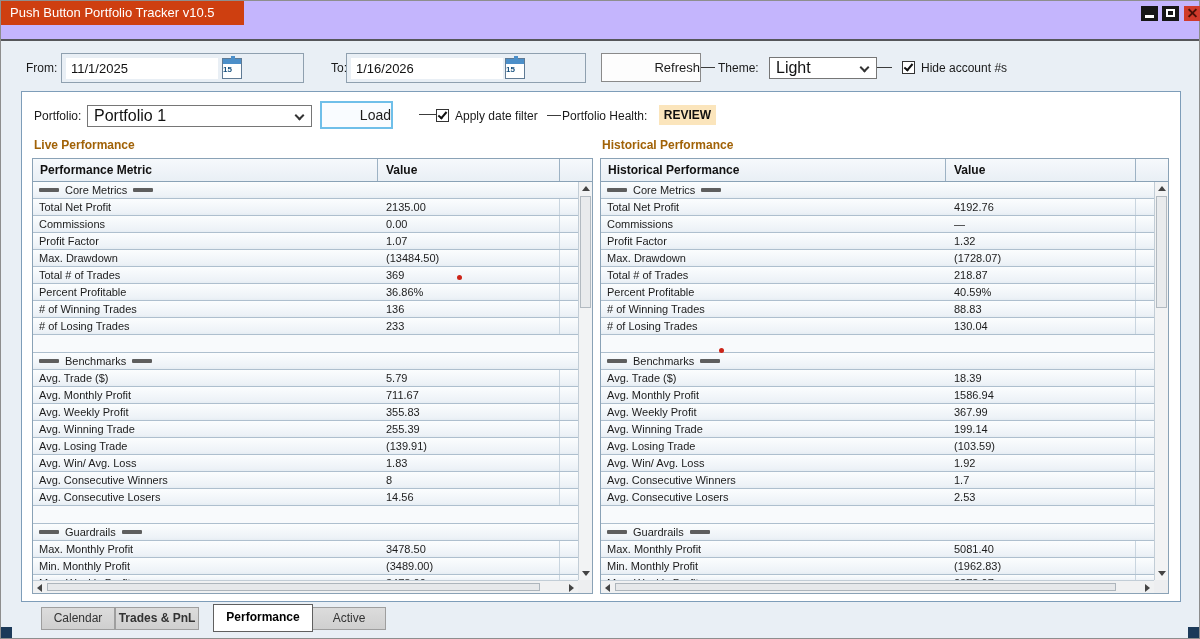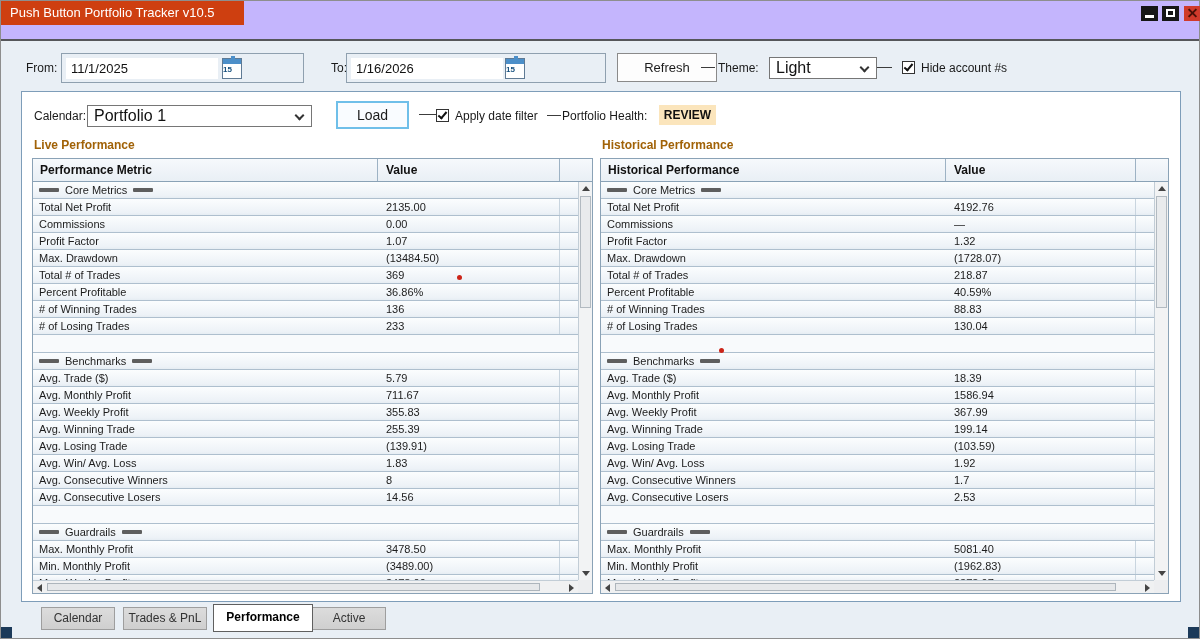--- a/index.html
+++ b/index.html
@@ -19,21 +19,21 @@
   .close-glyph.b { transform:rotate(-45deg); }
 
   
   .lbl { position:absolute; font-size:12px; color:#1A1A1A; white-space:nowrap; }
   .datebox { position:absolute; top:52px; height:30px; border:1px solid #8FA0AF; background:#E9EFF5; }
   .datebox input { position:absolute; left:4px; top:4px; width:152px; height:21px; border:0; background:#FFF; font-family:"Liberation Sans",sans-serif; font-size:13px; color:#111; padding:0 5px; outline:none; }
   .cal { position:absolute; top:4px; width:20px; height:21px; border:1px solid #5F7A94; background:#FFF; }
   .cal .bar { position:absolute; left:0; top:0; right:0; height:5px; background:#4C8FC9; }
   .cal .nub { position:absolute; left:8px; top:-3px; width:4px; height:3px; background:#4C8FC9; }
   .cal .day { position:absolute; left:0; right:0; top:6px; text-align:left; font-size:8px; font-weight:bold; color:#17517F; }
-  .btn { position:absolute; background:#FDFDFD; border:1px solid #8A8A8A; font-size:13px; color:#1C1C1C; text-align:center; cursor:default;margin-left:16px; }
+  .btn { position:absolute; background:#FDFDFD; border:1px solid #8A8A8A; font-size:13px; color:#1C1C1C; text-align:right; cursor:default; }
   .select { position:absolute; background:#FFF; border:1px solid #767676; font-size:16px; color:#111; line-height:20px; padding-left:6px; white-space:nowrap; }
   .chev { position:absolute; right:8px; top:6px; width:7px; height:7px; border-left:2px solid #333; border-bottom:2px solid #333; transform:rotate(-45deg); }
   .cb { position:absolute; width:13px; height:13px; background:#FFF; border:1px solid #333; }
   .cb .check { position:absolute; left:3px; top:0px; width:5px; height:9px; border-right:2px solid #111; border-bottom:2px solid #111; transform:rotate(40deg); }
   .hline { position:absolute; height:1px; background:#3C3C3C; }
 
   
   .panel { position:absolute; left:20px; top:90px; width:1160px; height:511px; background:#FFF; border:1px solid #7E9DB9; }
   .badge { position:absolute; font-size:12px; font-weight:bold; color:#111; text-align:center; line-height:20px; }
   .sect-title { position:absolute; font-size:12px; font-weight:bold; color:#a16207; white-space:nowrap; }
@@ -96,21 +96,21 @@
   <span class="lbl" style="left:25px; top:60px;">From:</span>
   <div class="datebox" style="left:60px; width:243px;">
     <input value="11/1/2025" style="">
     <div class="cal" style="left:160px;">
       <span class="nub"></span>
         <span class="bar"></span>
       <span class="day">15</span>
     </div>
   </div>
   <span class="lbl" style="left:330px; top:60px;">To:</span>
-  <div class="datebox" style="left:345px; width:260px;padding-left:44px;">
+  <div class="datebox" style="left:345px; width:240px;padding-left:44px;">
     <input value="1/16/2026" style="">
     <div class="cal" style="left:158px;">
       <span class="nub"></span>
         <span class="bar"></span>
       <span class="day">15</span>
     </div>
   </div>
   <div class="btn" style="left:600px; top:52px; width:100px; height:29px; line-height:27px;">Refresh</div>
   <div class="hline" style="left:700px; top:66px; width:14px;"></div>
   <span class="lbl" style="left:717px; top:60px;">Theme:</span>
@@ -118,21 +118,21 @@
     <span>Light</span>
     <span class="chev"></span>
   </div>
   <div class="hline" style="left:876px; top:66px; width:15px;"></div>
   <div class="cb" style="left:901px; top:60px;">
       <span class="check"></span>
     </div>
   <span class="lbl" style="left:920px; top:60px;">Hide account #s</span>
 
   <div class="panel">
-    <span class="lbl" style="left:12px; top:17px;">Calendar:</span>
+    <span class="lbl" style="left:12px; top:17px;">Portfolio:</span>
     <div class="select" style="left:65px; top:13px; width:225px; height:22px;">
       <span>Portfolio 1</span>
       <span class="chev"></span>
     </div>
     <div class="btn" style="left:298px; top:9px; width:73px; height:28px; line-height:24px; border:2px solid #6FBFE9; font-size:14px; background:#F9FCFF;">Load</div>
     <div class="hline" style="left:397px; top:22px; width:17px;"></div>
     <div class="cb" style="left:414px; top:17px;">
         <span class="check"></span>
       </div>
     <span class="lbl" style="left:433px; top:17px;">Apply date filter</span>
@@ -407,19 +407,19 @@
         <span class="sarr arr-rt"></span>
       </div>
       <div class="scorner"></div>
     </div>
   </div>
 
   <div class="dot" style="left: 456px; top: 274px; background: rgb(204, 36, 24);"></div>
   <div class="dot" style="left: 718px; top: 347px; background: rgb(204, 36, 24);"></div>
 
   <div class="tab" style="left:40px; width:74px;">Calendar</div>
-  <div class="tab" style="left:122px; width:84px;">Trades &amp; PnL</div>
+  <div class="tab" style="left:114px; width:84px;font-weight:bold;">Trades &amp; PnL</div>
   <div class="tab active" style="left:212px; width:100px;">Performance</div>
   <div class="tab" style="left:311px; width:74px;">Active</div>
 
   <div class="corner" style="left:0;"></div>
   <div class="corner" style="right:0;"></div>
 </div>
 
 </body></html>

